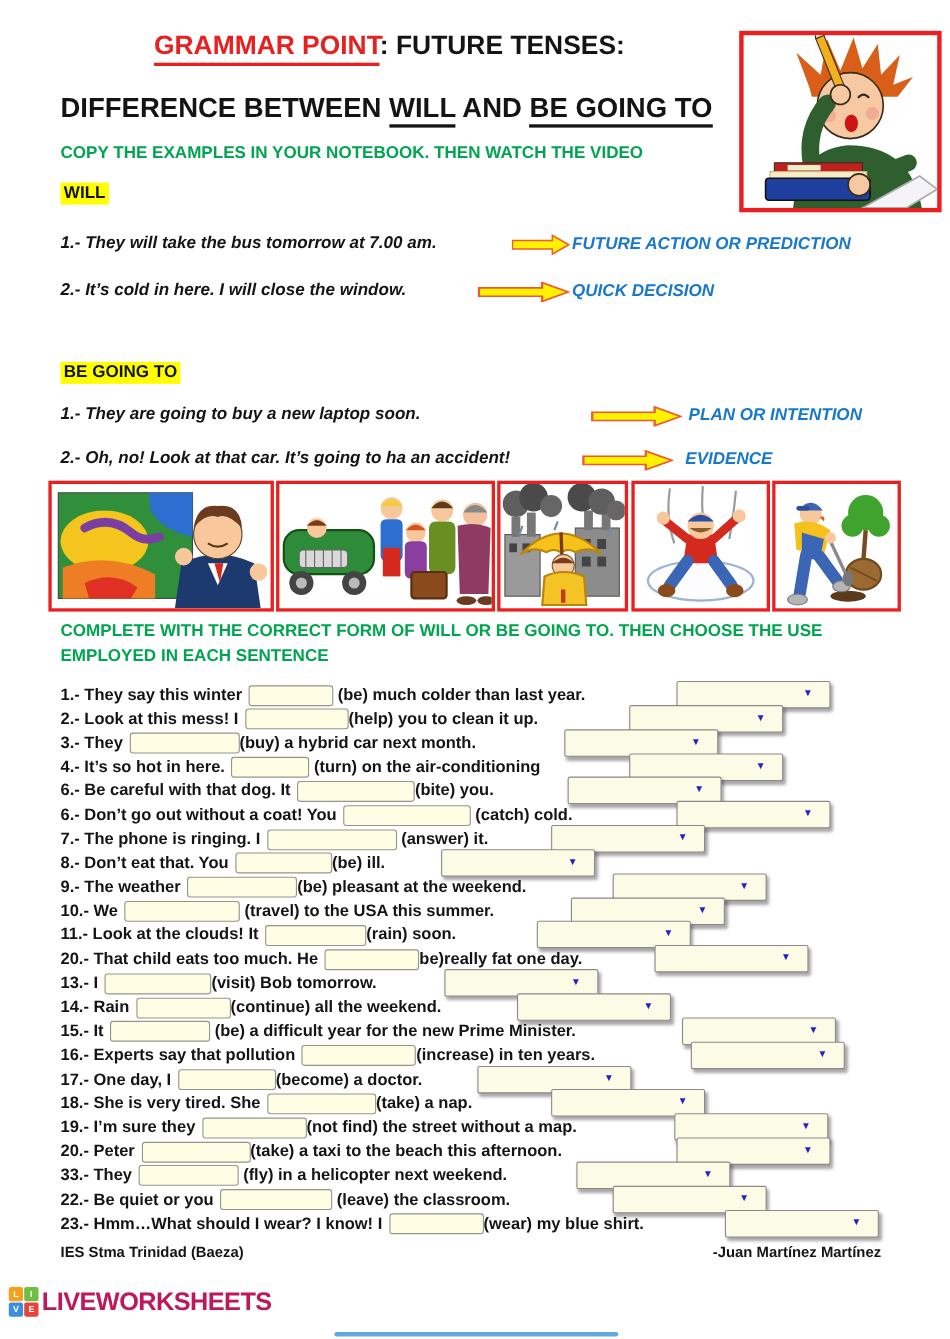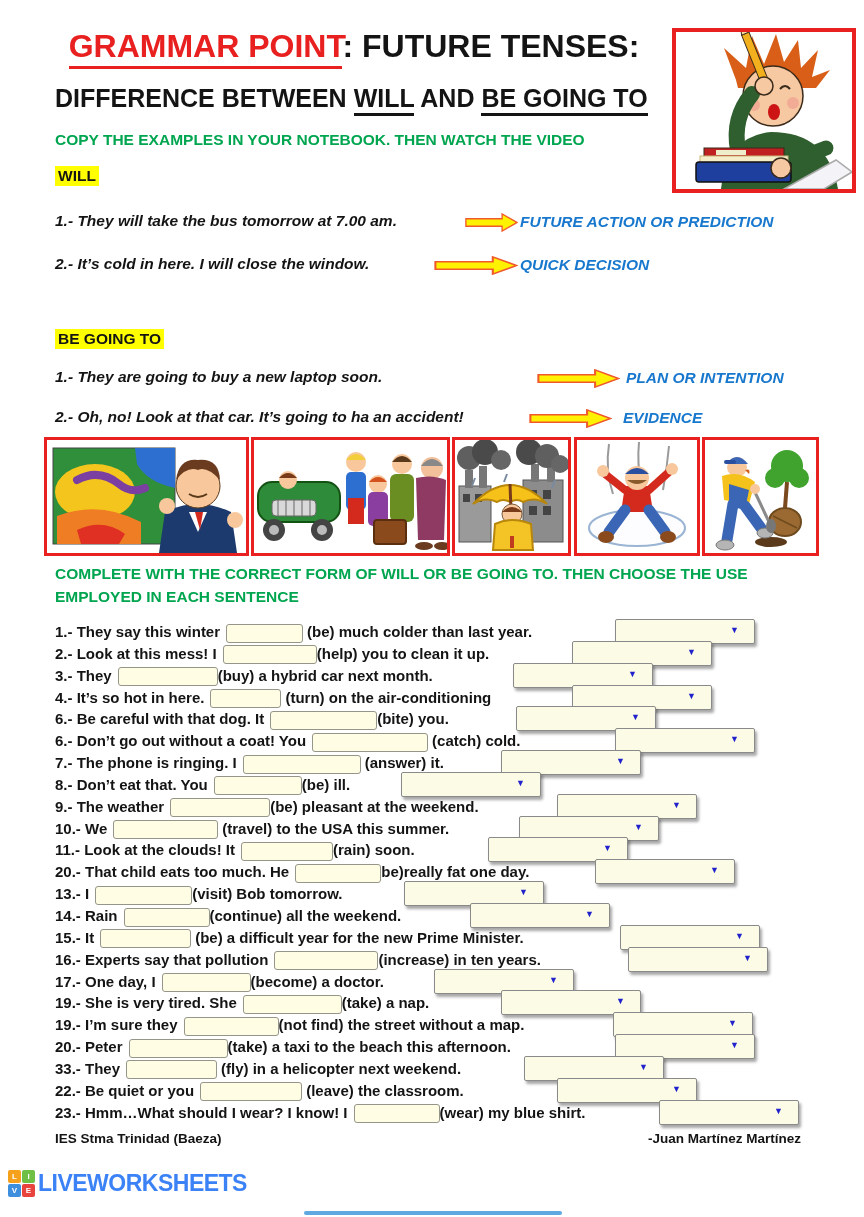--- a/index.html
+++ b/index.html
@@ -1,20 +1,20 @@
 <!DOCTYPE html>
 <html><head>
 <meta charset="utf-8">
 <style>
   html,body{margin:0;padding:0;background:#fff;}
   .page{position:relative;width:864px;height:1217px;background:#fff;overflow:hidden;
         font-family:"Liberation Sans",sans-serif;font-weight:bold;color:#141414;}
 
   
-  .title1{position:absolute;left:34px;top:28px;width:640px;text-align:center;font-size:32px;letter-spacing:0;}
+  .title1{position:absolute;left:34px;top:28px;width:640px;text-align:center;font-size:24px;letter-spacing:0;}
   .title1 .red{color:#e8201f;border-bottom:3px solid #e8201f;padding-bottom:2px;}
   .title2{position:absolute;left:55px;top:84px;font-size:25px;}
   .u{border-bottom:3px solid #141414;padding-bottom:1px;}
   .copy-instr{position:absolute;left:55px;top:131px;font-size:15.5px;color:#00a550;}
 
   .hl{display:inline-block;background:#ffff00;padding:1px 3px;font-size:15.5px;}
   .will-head{position:absolute;left:55px;top:166px;}
   .bgt-head{position:absolute;left:55px;top:329px;}
 
   
@@ -40,21 +40,21 @@
           border-radius:2px;box-shadow:2px 3px 3px rgba(0,0,0,0.35);box-sizing:border-box;cursor:pointer;}
   .dd-arrow{position:absolute;right:15px;top:6px;font-size:9px;color:#2222cc;line-height:1;}
 
   
   .school{position:absolute;left:55px;top:1131px;font-size:13.5px;}
   .author{position:absolute;left:648px;top:1131px;font-size:13.5px;}
   .logo{position:absolute;left:8px;top:1170px;display:flex;align-items:center;}
   .logo-blocks{display:grid;grid-template-columns:13px 13px;grid-template-rows:13px 13px;gap:1px;margin-right:3px;}
   .lb{display:flex;align-items:center;justify-content:center;color:#fff;font-size:8px;border-radius:2px;}
   .lb0{background:#f5a11c}.lb1{background:#6fbf44}.lb2{background:#3e8ede}.lb3{background:#e8433c}
-  .logo-text{color:#3b82f6;font-size:23px;letter-spacing:-0.5px;}
+  .logo-text{color:#be185d;font-size:23px;letter-spacing:-0.5px;}
   .bottom-bar{position:absolute;left:304px;top:1211px;width:258px;height:4px;background:#5fa8e0;border-radius:2px;}
 </style>
 </head>
 <body>
 
 <div class="page">
 
   <div class="title1"><span class="red">GRAMMAR POINT</span><span>: FUTURE TENSES:</span></div>
 
   <div class="title2"><span>DIFFERENCE BETWEEN </span><span class="u">WILL</span><span> AND </span><span class="u">BE GOING TO</span></div>
@@ -314,21 +314,21 @@
         </span></div>
 
     <div class="ex-row"><span>16.- Experts say that pollution</span><input class="answer" style="width: 104px; margin-right: 0px;"><span>(increase) in ten years.</span><span class="use-select" style="left:573px">
           <span class="dd-arrow">▼</span>
         </span></div>
 
     <div class="ex-row"><span>17.- One day, I</span><input class="answer" style="width: 89px; margin-right: 0px;"><span>(become) a doctor.</span><span class="use-select" style="left:379px">
           <span class="dd-arrow">▼</span>
         </span></div>
 
-    <div class="ex-row"><span>19.- She is very tired. She</span><input class="answer" style="width: 99px; margin-right: 0px;"><span>(take) a nap.</span><span class="use-select" style="left:446px">
+    <div class="ex-row"><span>18.- She is very tired. She</span><input class="answer" style="width: 99px; margin-right: 0px;"><span>(take) a nap.</span><span class="use-select" style="left:446px">
           <span class="dd-arrow">▼</span>
         </span></div>
 
     <div class="ex-row"><span>19.- I’m sure they</span><input class="answer" style="width: 95px; margin-right: 0px;"><span>(not find) the street without a map.</span><span class="use-select" style="left:558px">
           <span class="dd-arrow">▼</span>
         </span></div>
 
     <div class="ex-row"><span>20.- Peter</span><input class="answer" style="width: 99px; margin-right: 0px;"><span>(take) a taxi to the beach this afternoon.</span><span class="use-select" style="left:560px">
           <span class="dd-arrow">▼</span>
         </span></div>

